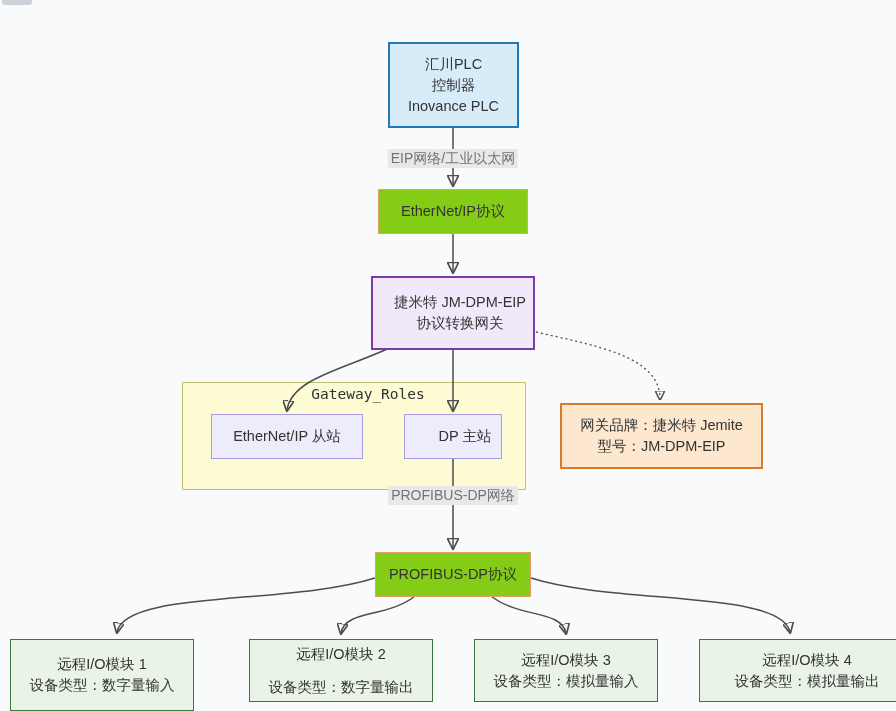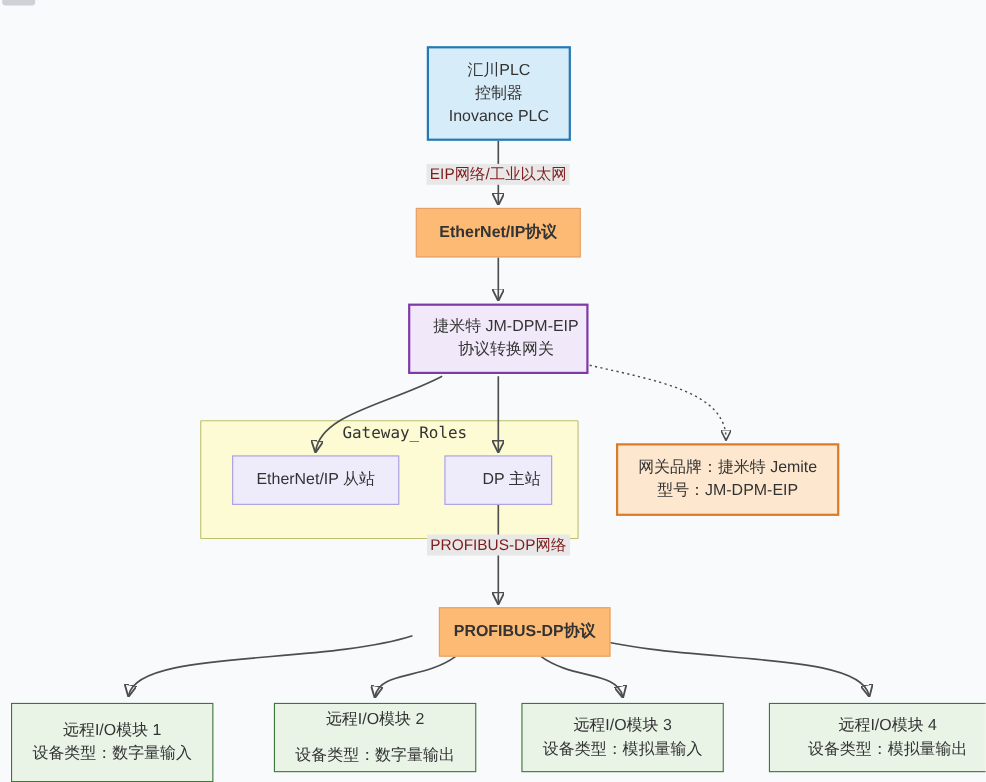--- a/index.html
+++ b/index.html
@@ -35,42 +35,42 @@
     font-family:"DejaVu Sans Mono",monospace;
   }
 
   
   .node{
     position:absolute;z-index:3;box-sizing:border-box;
     display:flex;flex-direction:column;align-items:center;justify-content:center;
     text-align:center;font-size:14.5px;line-height:21px;color:#333;
   }
   .node-blue   {background:#d7ecf9;border:2px solid #2478b5;}
-  .node-proto  {background:#fdba74;border:1.5px solid #e3a169;font-weight:bold;}
+  .node-proto  {background:#84cc16;border:1.5px solid #e3a169;}
   .node-info   {background:#fde7cf;border:2px solid #d87c29;text-align:right;}
   .node-gateway{background:#f1e9f9;border:2px solid #7e3ba8;}
   .node-lav    {background:#eeebfb;border:1.3px solid #a89ce0;}
   .node-green  {background:#e9f4e7;border:1.5px solid #3c763d;}
 
   .n-plc      {left:388px;top:42px; width:131px;height:86px;}
   .n-eipproto {left:378px;top:189px;width:150px;height:45px;}
-  .n-gateway  {left:371px;top:276px;width:164px;height:64px;padding-left:14px;}
+  .n-gateway  {left:371px;top:276px;width:164px;height:74px;padding-left:14px;}
   .n-eipslave {left:211px;top:414px;width:152px;height:45px;text-align:center;}
   .n-dpmaster {left:404px;top:414px;width:98px; height:45px;padding-left:24px;}
   .n-gwinfo   {left:560px;top:403px;width:203px;height:66px;}
-  .n-profibus {left:375px;top:552px;width:156px;height:45px;margin-left:24px;}
+  .n-profibus {left:375px;top:552px;width:156px;height:45px;}
   .n-io1{left:10px; top:639px;width:184px;height:72px;}
   .n-io2{left:249px;top:639px;width:184px;height:63px;gap:12px;}
   .n-io3{left:474px;top:639px;width:184px;height:63px;}
   .n-io4{left:699px;top:639px;width:216px;height:63px;}
 
   
   .edge-label{
     position:absolute;z-index:4;transform:translateX(-50%);
-    background:#e8e8e8;color:#7f1d1d;font-size:14px;line-height:19px;
+    background:#e8e8e8;color:#737373;font-size:14px;line-height:19px;
     padding:0 3px;white-space:nowrap;
   }
   .el-eip     {left:453px;top:149px;}
   .el-profibus{left:453px;top:486px;}
 </style>
 </head>
 <body>
 
 <div class="canvas">
 

